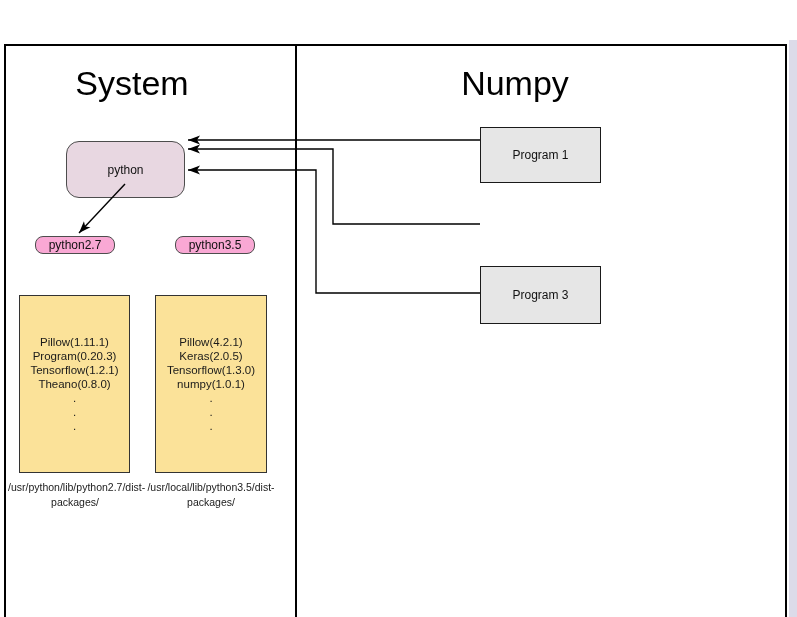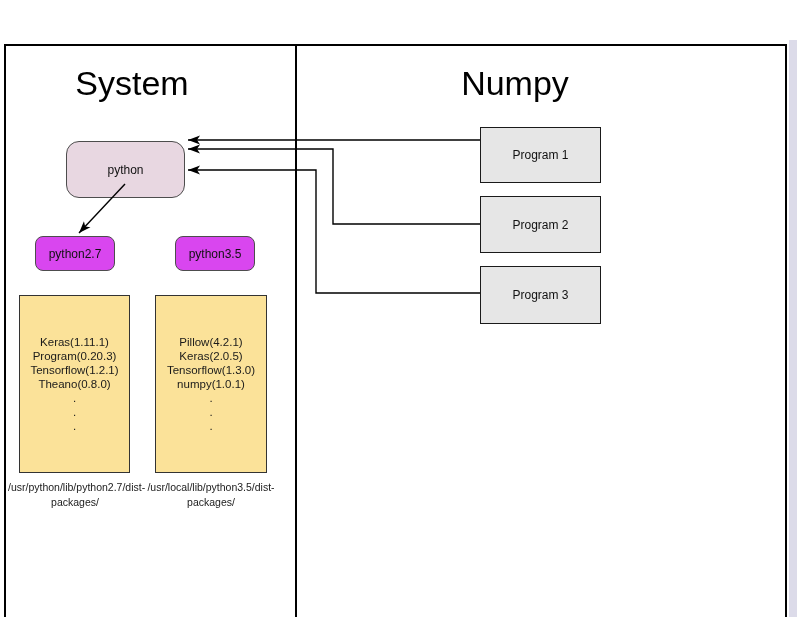--- a/index.html
+++ b/index.html
@@ -46,22 +46,22 @@
     font-size:12px;color:#111;
     text-align:center;
   }
   .python-box{
     left:66px;top:101px;width:119px;height:57px;
     background:#e8d7e1;
     border:1.5px solid #4d4d4d;
     border-radius:13px;
   }
   .interp-box{
-    top:196px;width:80px;height:35px;
-    background:#d946ef;
+    top:196px;width:80px;height:18px;
+    background:#f9a8d4;
     border:1.5px solid #4d4d4d;
     border-radius:8px;
   }
   .interp-27{left:35px;}
   .interp-35{left:175px;}
 
   .pkg-box{
     top:255px;height:178px;
     background:#fbe299;
     border:1.5px solid #333333;
@@ -112,21 +112,21 @@
   </div>
 
   <div class="box interp-box interp-27">
     <span>python2.7</span>
   </div>
   <div class="box interp-box interp-35">
     <span>python3.5</span>
   </div>
 
   <div class="box pkg-box pkg-27">
-    <span>Keras(1.11.1)</span>
+    <span>Pillow(1.11.1)</span>
     <span>Program(0.20.3)</span>
     <span>Tensorflow(1.2.1)</span>
     <span>Theano(0.8.0)</span>
     <span class="pkg-dot">.</span>
     <span class="pkg-dot">.</span>
     <span class="pkg-dot">.</span>
   </div>
 
   <div class="box pkg-box pkg-35">
     <span>Pillow(4.2.1)</span>
@@ -143,23 +143,20 @@
     <span>packages/</span>
   </div>
   <div class="path-caption path-35">
     <span>/usr/local/lib/python3.5/dist-</span><br>
     <span>packages/</span>
   </div>
 
   <div class="box program-box prog-1">
     <span>Program 1</span>
   </div>
-  <div class="box program-box prog-2">
-    <span>Program 2</span>
-  </div>
   <div class="box program-box prog-3">
     <span>Program 3</span>
   </div>
 
   <svg class="arrow-layer" width="797" height="617" viewBox="0 0 797 617">
     <defs>
       <marker id="arrowhead" markerUnits="userSpaceOnUse" markerWidth="14" markerHeight="11" refX="12.5" refY="5" orient="auto">
         <path d="M12.5,5 L0.5,0.5 L3.5,5 L0.5,9.5 Z" fill="#000"></path>
       </marker>
     </defs>

